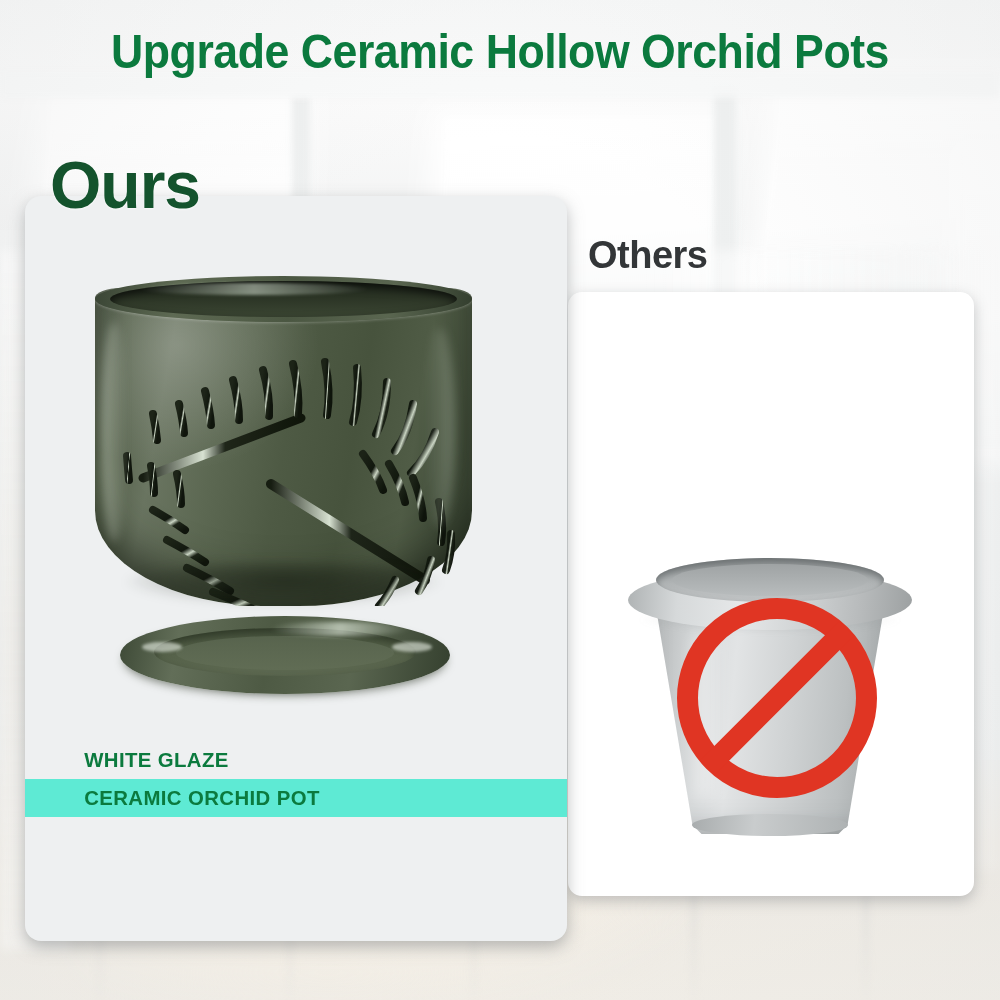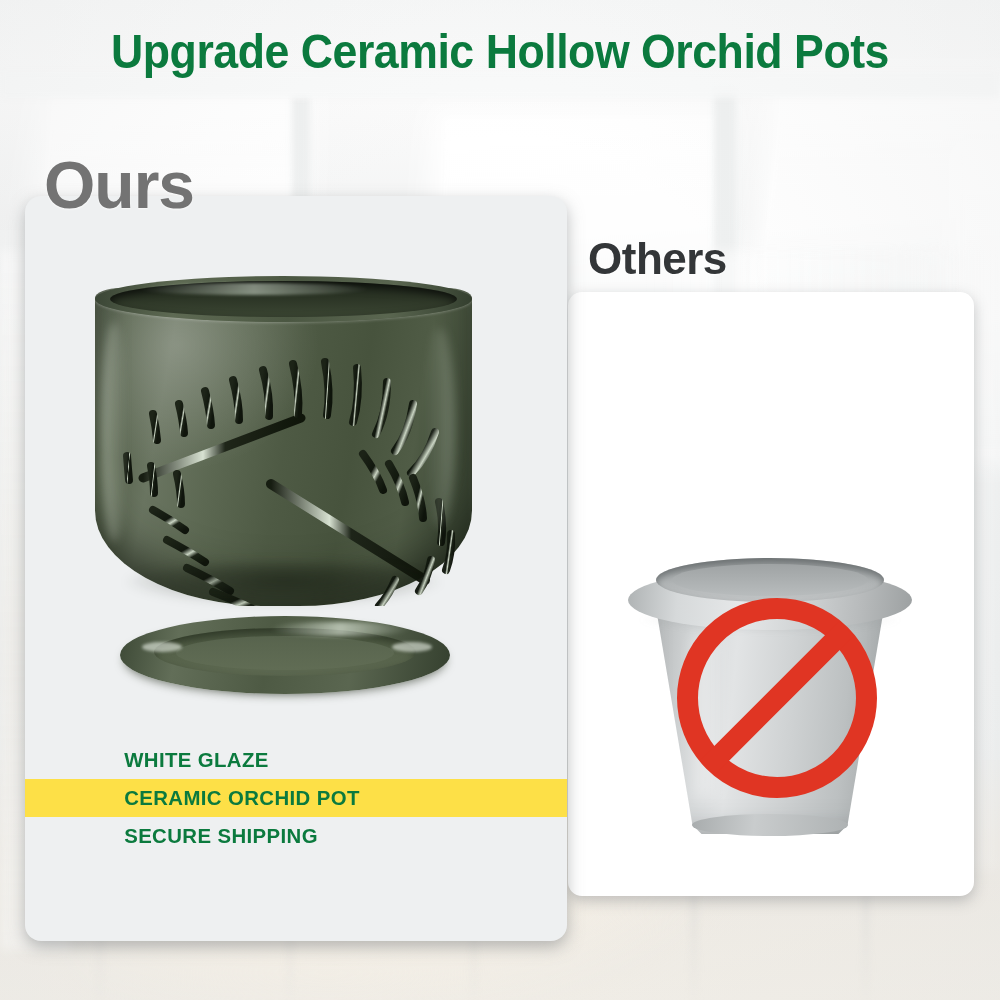--- a/index.html
+++ b/index.html
@@ -74,52 +74,52 @@
   
   #others-card{
     position:absolute;left:568px;top:292px;width:406px;height:604px;
     background:#ffffff;
     border-radius:14px;
     box-shadow:0 5px 14px rgba(130,133,135,.45);
     z-index:10;
   }
   #others-label{
     position:absolute;left:588px;top:234px;
-    font-size:44px;font-weight:bold;color:#333638;
+    font-size:38px;font-weight:bold;color:#333638;
     letter-spacing:-0.5px;
     z-index:20;
     text-shadow:0 1px 2px rgba(255,255,255,.9);
   }
 
   
   #ours-card{
     position:absolute;left:25px;top:196px;width:542px;height:745px;
     background:#eef0f1;
     border-radius:16px;
     box-shadow:0 6px 16px rgba(120,124,126,.5);
     z-index:14;
     overflow:hidden;
   }
   #ours-label{
-    position:absolute;left:44px;top:152px;
-    font-size:66px;font-weight:bold;color:#737373;
+    position:absolute;left:50px;top:152px;
+    font-size:66px;font-weight:bold;color:#14532d;
     letter-spacing:-1px;line-height:1;
     z-index:22;
     text-shadow:0 1px 2px rgba(255,255,255,.75);
   }
 
   
   #features{
     position:absolute;left:0;top:545px;width:542px;
     z-index:16;
   }
   .feat-row{
-    position:relative;height:38px;display:flex;align-items:center;padding-left:40px;
-  }
-  .feat-row.shaded{background:#fde047;}
+    position:relative;height:38px;display:flex;align-items:center;
+  }
+  .feat-row.shaded{background:#5eead4;}
   .feat-row .feat-text{
     padding-left:61px;
     font-size:21px;font-weight:bold;color:#0b7a3e;
     letter-spacing:.4px;
     white-space:nowrap;
     transform:scaleX(.97);
     transform-origin:left center;
   }
 
   
@@ -417,18 +417,15 @@
     </div>
   </div>
 
   <div id="features">
     <div class="feat-row">
       <span class="feat-text">WHITE GLAZE</span>
     </div>
     <div class="feat-row shaded">
       <span class="feat-text">CERAMIC ORCHID POT</span>
     </div>
-    <div class="feat-row">
-      <span class="feat-text">SECURE SHIPPING</span>
-    </div>
   </div>
 
 </div>
 
 </body></html>

